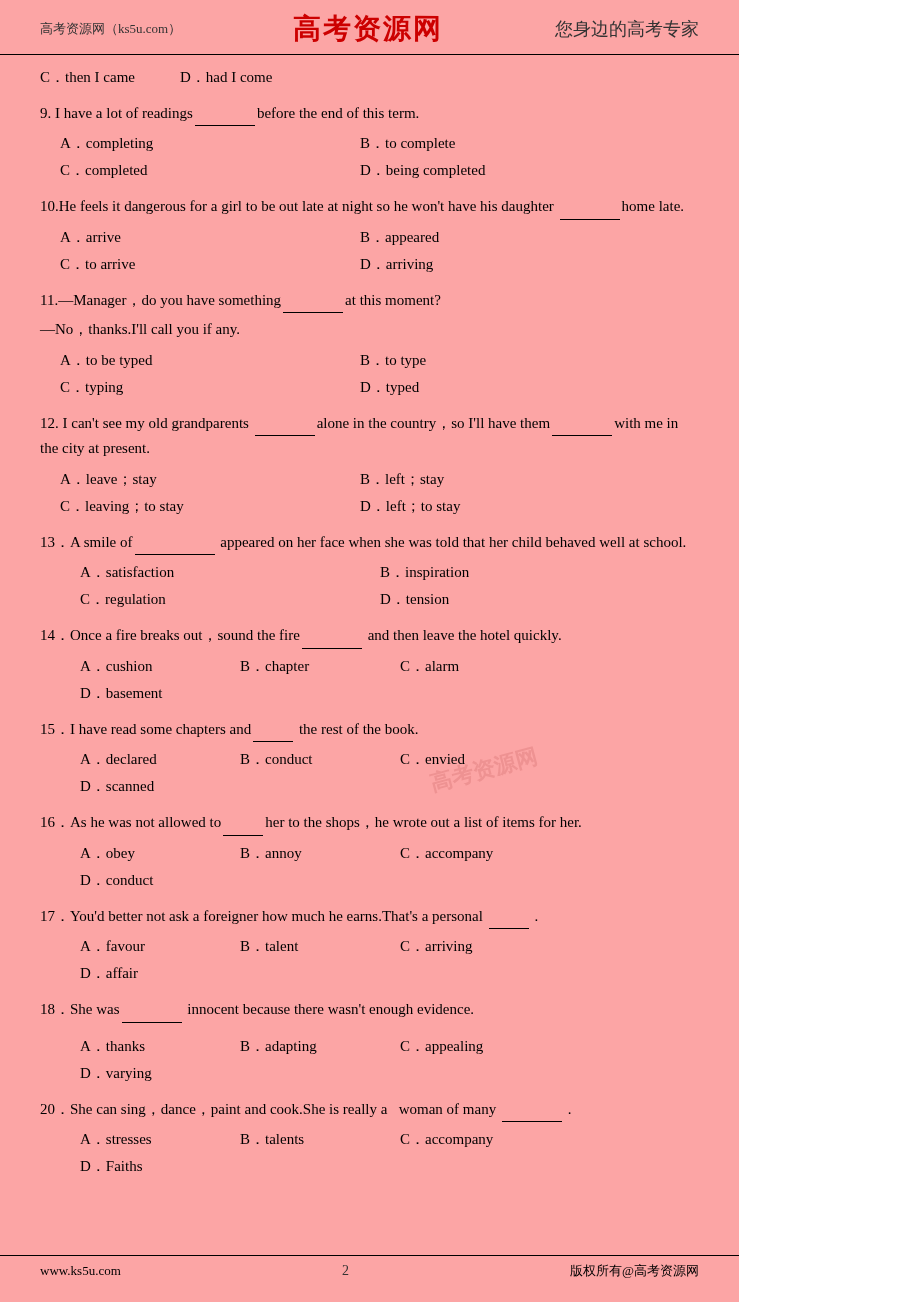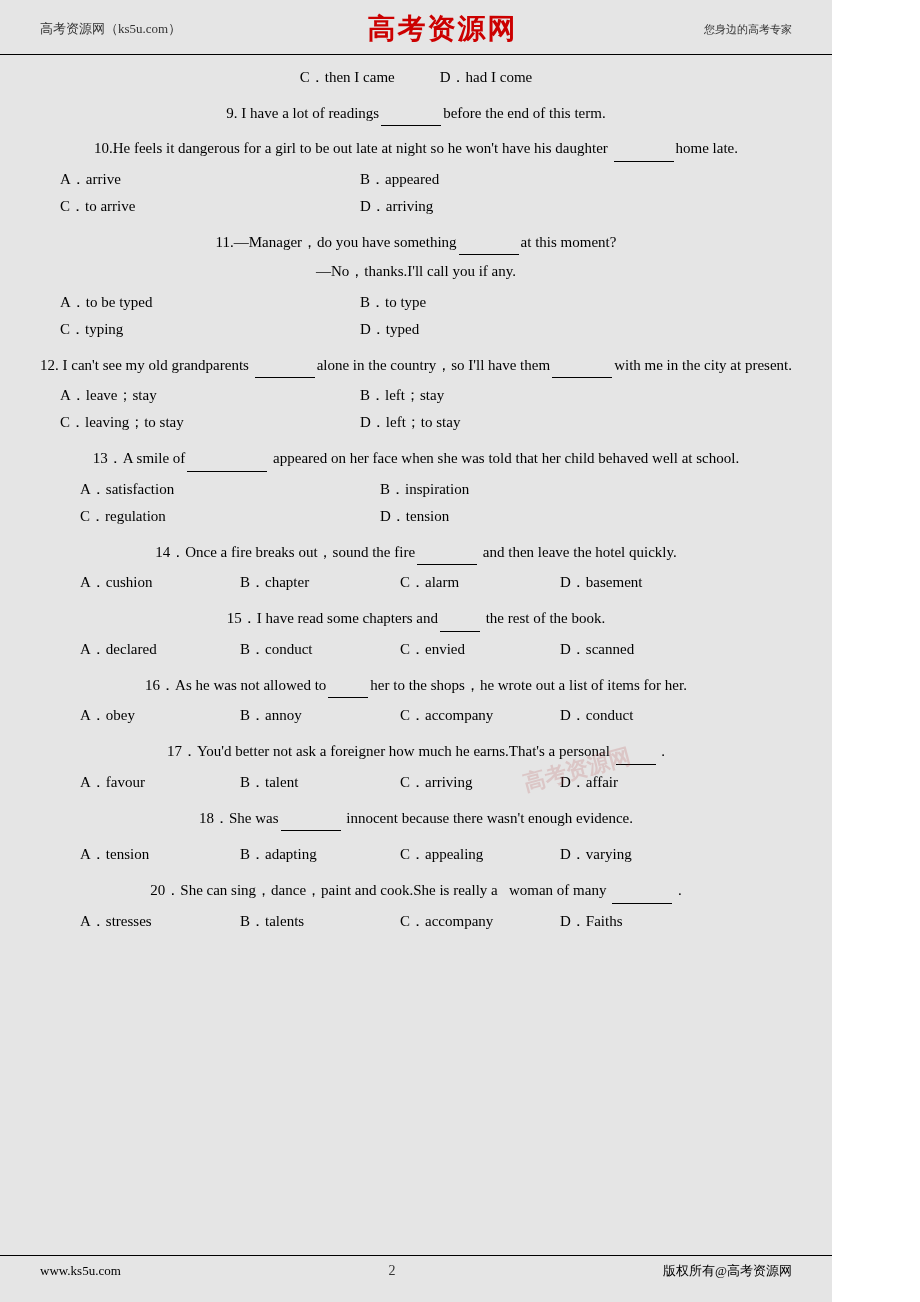--- a/index.html
+++ b/index.html
@@ -6,59 +6,58 @@
     body {
       font-family: "SimSun", "STSong", serif;
       font-size: 15px;
       background: #fff;
       color: #000;
       width: 920px;
       min-height: 1302px;
       position: relative;
     }
     .page {
-      width: 832px;
+      width: 739px;
       min-height: 1302px;
       padding: 0;
       position: relative;
-      background: #e5e5e5;
+      background: #fca5a5;
     }
     .header {
       display: flex;
       align-items: center;
       justify-content: space-between;
       padding: 10px 40px 6px 40px;
       border-bottom: 1.5px solid #000;
     }
     .header-left {
       font-size: 13px;
       color: #333;
     }
     .header-center {
       font-size: 28px;
       font-weight: bold;
       color: #cc0000;
       font-family: "KaiTi", "STKaiti", serif;
       letter-spacing: 2px;
     }
     .header-right {
-      font-size: 11px;
+      font-size: 18px;
       color: #333;
     }
     .content {
       padding: 10px 40px 20px 40px;
     }
     .question-block {
       margin-bottom: 10px;
     }
     .question-text {
       font-size: 15px;
       line-height: 1.7;
       margin-bottom: 4px;
-      text-align: center;
     }
     .options-row {
       display: flex;
       flex-wrap: wrap;
       margin-left: 20px;
       margin-bottom: 4px;
     }
     .option {
       min-width: 220px;
       font-size: 15px;
@@ -132,20 +131,26 @@
   </div>
 
   <div class="content">
 
     <div class="question-block">
       <div class="question-text">C．then I came　　　D．had I come</div>
     </div>
 
     <div class="question-block">
       <div class="question-text">9. I have a lot of readings<span class="blank"></span>before the end of this term.</div>
+      <div class="options-row options-2col">
+        <span class="option">A．completing</span>
+        <span class="option">B．to complete</span>
+        <span class="option">C．completed</span>
+        <span class="option">D．being completed</span>
+      </div>
     </div>
 
     <div class="question-block">
       <div class="question-text">10.He feels it dangerous for a girl to be out late at night so he won't have his daughter <span class="blank"></span>home late.</div>
       <div class="options-row options-2col">
         <span class="option">A．arrive</span>
         <span class="option">B．appeared</span>
         <span class="option">C．to arrive</span>
         <span class="option">D．arriving</span>
       </div>
@@ -221,21 +226,21 @@
         <span class="option">D．affair</span>
       </div>
     </div>
 
     <div class="question-block">
       <div class="question-text">18．She was<span class="blank"></span> innocent because there wasn't enough evidence.</div>
     </div>
 
     <div class="question-block">
       <div class="options-row options-4col indent">
-        <span class="option">A．tension</span>
+        <span class="option">A．thanks</span>
         <span class="option">B．adapting</span>
         <span class="option">C．appealing</span>
         <span class="option">D．varying</span>
       </div>
     </div>
 
     <div class="question-block">
       <div class="question-text">20．She can sing，dance，paint and cook.She is really a &nbsp; woman of many <span class="blank"></span> .</div>
       <div class="options-row options-4col indent">
         <span class="option">A．stresses</span>

